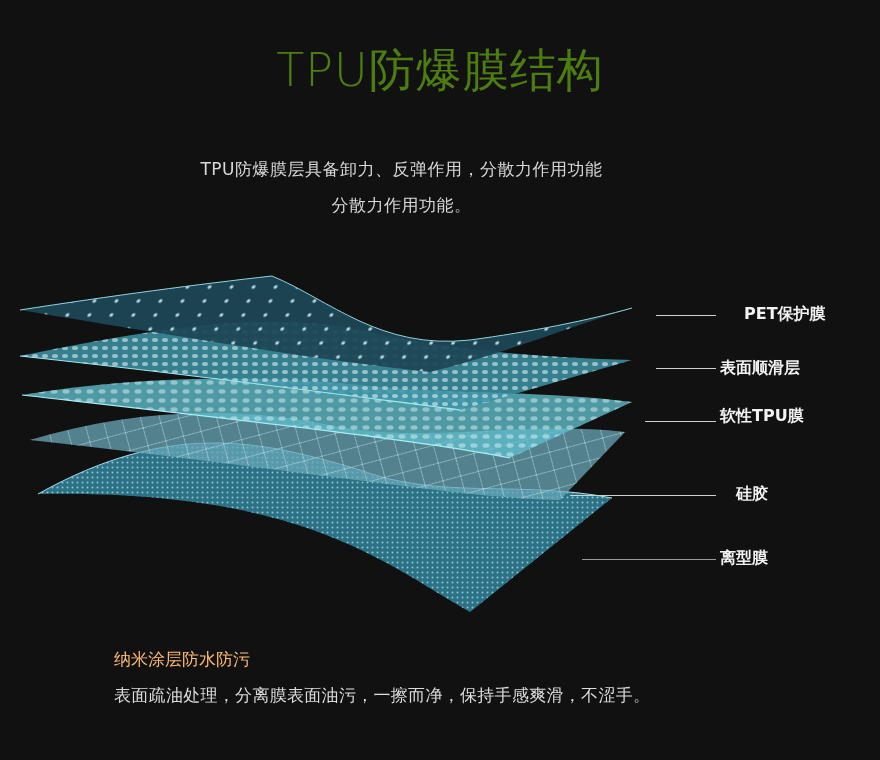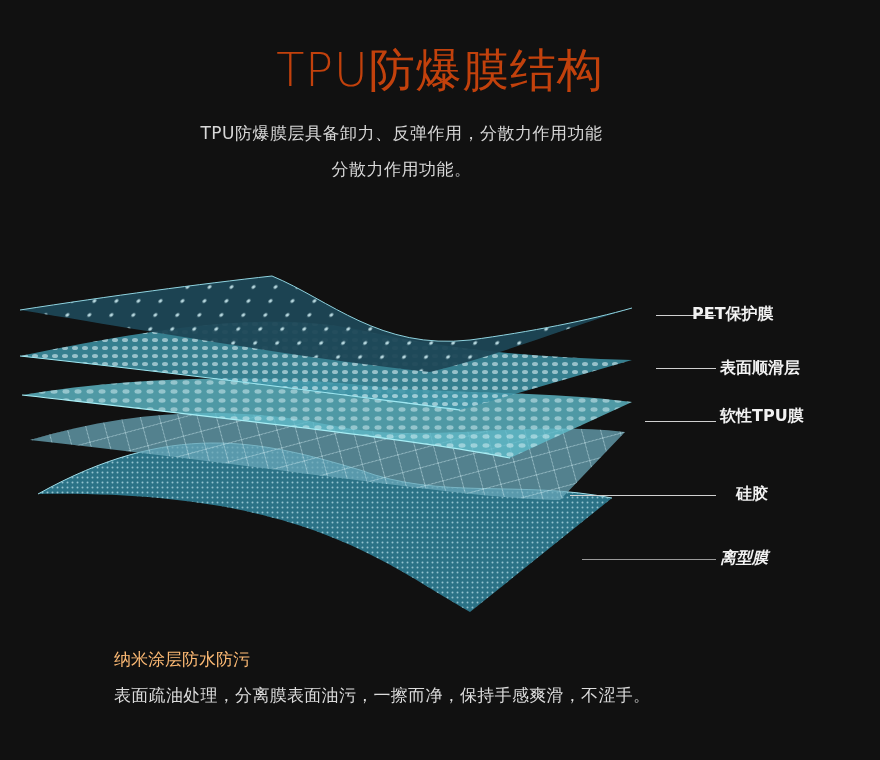--- a/index.html
+++ b/index.html
@@ -1,18 +1,18 @@
 <!DOCTYPE html>
 <html><head>
 <meta charset="utf-8">
 <style>
   html,body{margin:0;padding:0;}
   body{width:880px;height:760px;background:#111111;overflow:hidden;position:relative;font-family:"DejaVu Sans","Liberation Sans",sans-serif;color:#fff;}
-  .title{position:absolute;left:0;width:880px;top:40px;text-align:center;font-size:46px;font-weight:300;letter-spacing:1px;color:#c2410c;}
-  .sub{position:absolute;left:0;width:803px;text-align:center;font-size:17px;color:#d8d8d8;letter-spacing:0.5px;}
+  .title{position:absolute;left:0;width:880px;top:40px;text-align:center;font-size:46px;font-weight:300;letter-spacing:1px;color:#4d7c0f;}
+  .sub{position:absolute;left:0;width:803px;text-align:center;font-size:17px;color:#d8d8d8;letter-spacing:0.5px;margin-top:36px;}
   .sub1{top:122px;}
   .sub2{top:158px;}
   .diagram{position:absolute;left:0;top:260px;width:880px;height:370px;}
   .label{position:absolute;font-size:16px;font-weight:bold;color:#f2f2f2;}
   .leader{position:absolute;height:1px;background:#d0d0d0;}
   .bottom1{position:absolute;left:114px;top:648px;font-size:17px;color:#fdba74;}
   .bottom2{position:absolute;left:114px;top:684px;font-size:17px;color:#dcdcdc;letter-spacing:0.3px;font-family:Liberation Mono, monospace;}
 </style>
 </head>
 <body>
@@ -66,29 +66,29 @@
 
     <g>
       <path d="M20 310 C 110 296, 200 284, 272 276 C 330 300, 380 350, 470 340 C 530 332, 590 320, 632 308 C 560 330, 500 355, 430 372 C 320 360, 200 340, 20 310 Z" fill="#1d4756" opacity="0.95"></path>
       <path d="M20 310 C 110 296, 200 284, 272 276 C 330 300, 380 350, 470 340 C 530 332, 590 320, 632 308 C 560 330, 500 355, 430 372 C 320 360, 200 340, 20 310 Z" fill="url(#dots)"></path>
       <path d="M20 310 C 110 296, 200 284, 272 276 C 330 300, 380 350, 470 340 C 530 332, 590 320, 632 308" fill="none" stroke="#8fd3df" stroke-width="1"></path>
     </g>
   </svg>
 
   
   <div class="leader" style="left:656px;top:55px;width:60px;"></div>
-  <div class="label" style="left:692px;top:44px;">PET保护膜</div>
+  <div class="label" style="left:744px;top:44px;">PET保护膜</div>
 
   <div class="leader" style="left:656px;top:108px;width:60px;"></div>
   <div class="label" style="left:720px;top:98px;">表面顺滑层</div>
 
   <div class="leader" style="left:645px;top:161px;width:71px;"></div>
   <div class="label" style="left:720px;top:146px;">软性TPU膜</div>
 
   <div class="leader" style="left:570px;top:235px;width:146px;"></div>
   <div class="label" style="left:736px;top:224px;">硅胶</div>
 
   <div class="leader" style="left:582px;top:299px;width:134px;background:#9a9a9a;"></div>
-  <div class="label" style="left:720px;top:288px;font-style:italic;">离型膜</div>
+  <div class="label" style="left:720px;top:288px;">离型膜</div>
 </div>
 
 <div class="bottom1">纳米涂层防水防污</div>
 <div class="bottom2">表面疏油处理，分离膜表面油污，一擦而净，保持手感爽滑，不涩手。</div>
 
 </body></html>

